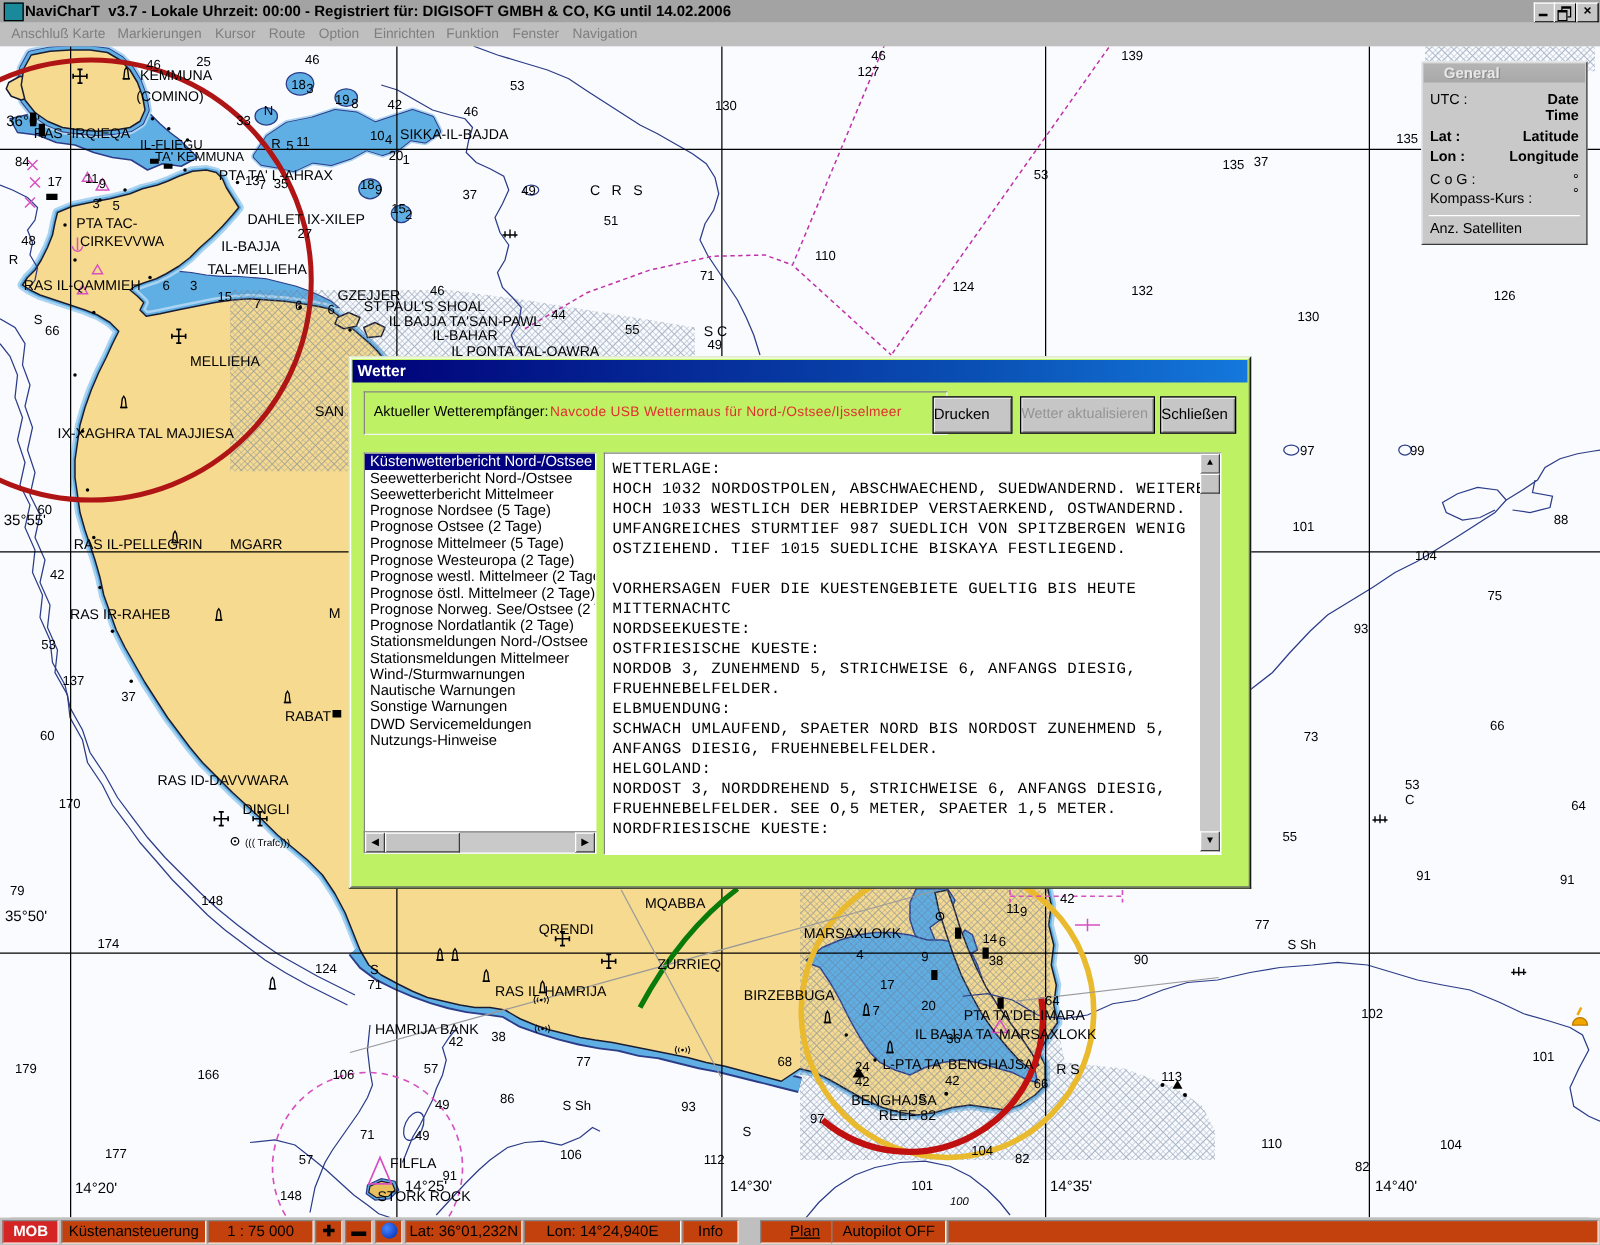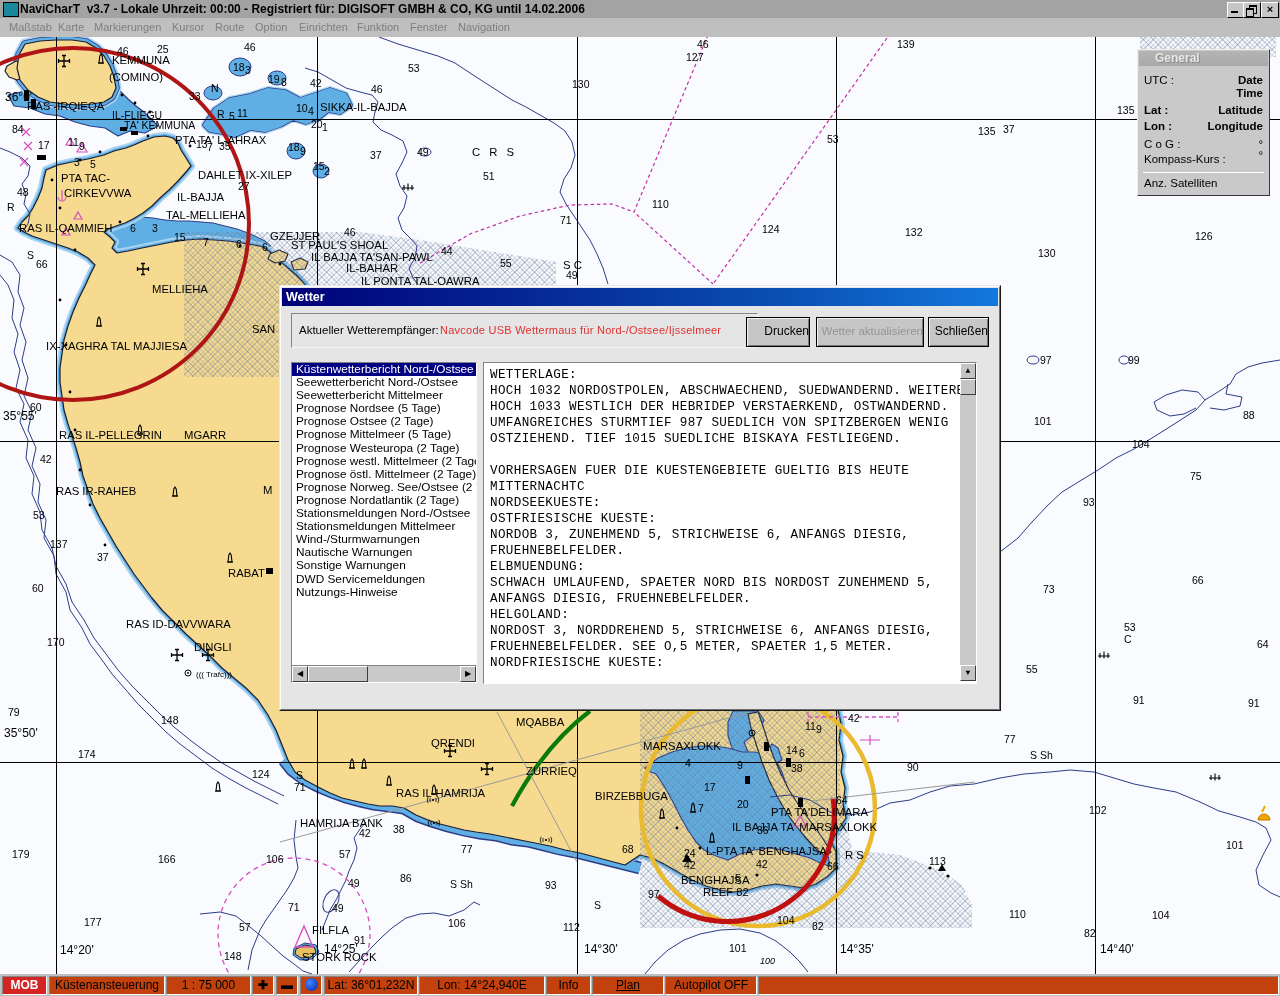--- a/index.html
+++ b/index.html
@@ -10,27 +10,27 @@
 .wbtn{position:absolute;top:2px;width:16px;height:14px;background:#c6c6c6;border-top:1px solid #fff;border-left:1px solid #fff;border-right:1px solid #000;border-bottom:1px solid #000;font-size:9px;text-align:center;line-height:12px;color:#000;font-weight:bold;}
 
 #menubar{position:absolute;left:0;top:18px;width:1280px;height:19px;background:#bfbfbf;font-size:11px;color:#7e7e7e;}
 #menubar span{position:absolute;top:3px;white-space:nowrap;}
 
 #map{position:absolute;left:0;top:37px;width:1280px;height:937px;background:#fbfcfe;}
 
 #statusbar{position:absolute;left:0;top:974px;width:1280px;height:22px;background:#bfbfbf;font-size:12px;color:#000;border-radius:10px;}
 .sp{position:absolute;top:2px;height:17px;border:1px solid;border-color:#868686 #fdfdfd #fdfdfd #868686;background:#c2410c;text-align:center;line-height:17px;white-space:nowrap;}
 
-#dlg{position:absolute;left:279px;top:285px;width:722px;height:426px;background:#e5e5e5;border:1px solid;border-color:#e6e6e6 #1a1a1a #1a1a1a #e6e6e6;box-sizing:border-box;}
+#dlg{position:absolute;left:279px;top:285px;width:722px;height:426px;background:#bef264;border:1px solid;border-color:#e6e6e6 #1a1a1a #1a1a1a #e6e6e6;box-sizing:border-box;}
 #dlginner{position:absolute;left:0px;top:0px;right:0px;bottom:0px;border:1px solid;border-color:#fff #6e6e6e #6e6e6e #fff;}
 #dlgtitle{position:absolute;left:2px;top:2px;right:2px;height:18px;background:linear-gradient(90deg,#000078 0%,#0a50b4 70%,#1478dc 100%);color:#fff;font-weight:bold;font-size:12.5px;padding:2px 0 0 4px;box-sizing:border-box;}
 .sunken{border:1px solid;border-color:#828282 #fff #fff #828282;}
 .sunken2{border:1px solid;border-color:#868686 #f4f4f4 #f4f4f4 #868686;}
 #recv{position:absolute;left:11px;top:27px;width:445px;height:33px;font-size:12.5px;white-space:nowrap;padding-left:20px;}
-.btn{position:absolute;top:31px;height:28px;background:#c6c6c6;border:1px solid #000;box-shadow:inset 1px 1px 0 #f2f2f2,inset -1px -1px 0 #7a7a7a;font-size:12px;text-align:right;line-height:26px;white-space:nowrap;overflow:hidden;}
+.btn{position:absolute;top:31px;height:28px;background:#c6c6c6;border:1px solid #000;box-shadow:inset 1px 1px 0 #f2f2f2,inset -1px -1px 0 #7a7a7a;font-size:12px;text-align:left;line-height:26px;white-space:nowrap;overflow:hidden;}
 #listbox{position:absolute;left:11px;top:76px;width:184px;height:319px;background:#fff;font-size:12.3px;overflow:hidden;}
 #listbox div{white-space:nowrap;padding-left:4px;height:13.1px;line-height:13.5px;color:#000;font-size:11.8px;}
 #listbox div.sel{background:#000080;color:#fff;}
 #hscroll{position:absolute;left:11px;top:379px;width:184px;height:16px;background:#c9c9c9;}
 #textarea{position:absolute;left:203px;top:76px;width:492px;height:320px;background:#fff;font-family:"Liberation Mono",monospace;font-size:12.6px;line-height:16px;overflow:hidden;}
 #textarea pre{margin:4px 0 0 6px;font-family:inherit;letter-spacing:0.35px;}
 #vscroll{position:absolute;right:0px;top:0px;width:16px;height:318px;background:#c9c9c9;}
 .sbtn{position:absolute;width:16px;height:16px;background:#c4c4c4;border:1px solid;border-color:#fff #3c3c3c #3c3c3c #fff;box-sizing:border-box;font-size:8px;text-align:center;line-height:13px;color:#000;}
 #dstatus{position:absolute;left:4px;bottom:4px;right:4px;height:18px;}
 #dstatus .s1{position:absolute;left:9px;top:0;width:90px;height:16px;}
@@ -485,42 +485,42 @@
   <div class="wbtn" style="left:1227px;">
         <span style="position:absolute;left:3px;top:8px;width:7px;height:2px;background:#000;"></span>
       </div>
   <div class="wbtn" style="left:1243px;">
         <span style="position:absolute;left:5px;top:2px;width:6px;height:6px;border:1px solid #000;border-top-width:2px;"></span>
         <span style="position:absolute;left:2px;top:5px;width:6px;height:6px;border:1px solid #000;border-top-width:2px;background:#c6c6c6;"></span>
       </div>
   <div class="wbtn" style="left:1261px;font-size:11px;line-height:13px;">×</div>
 </div>
 <div id="menubar">
-  <span style="left:9px">Maßstab</span>
+  <span style="left:9px">Anschluß</span>
   <span style="left:58px">Karte</span>
   <span style="left:94px">Markierungen</span>
   <span style="left:172px">Kursor</span>
   <span style="left:215px">Route</span>
   <span style="left:255px">Option</span>
   <span style="left:299px">Einrichten</span>
   <span style="left:357px">Funktion</span>
   <span style="left:410px">Fenster</span>
   <span style="left:458px">Navigation</span>
 </div>
 <div id="statusbar">
   <div class="sp" style="left:2px;width:43px;background:#d42424;color:#fff;font-weight:bold;">MOB</div>
   <div class="sp" style="left:49px;width:114px;">Küstenansteuerung</div>
   <div class="sp" style="left:166px;width:83px;">1 : 75 000</div>
   <div class="sp" style="left:252px;width:20px;font-weight:bold;">✚</div>
   <div class="sp" style="left:276px;width:20px;font-weight:bold;">▬</div>
   <div class="sp" style="left:300px;width:20px;"><span style="display:inline-block;width:13px;height:13px;border-radius:7px;background:radial-gradient(circle at 35% 35%,#4488ff,#0022aa);vertical-align:middle;margin-top:-3px;"></span></div>
   <div class="sp" style="left:324px;width:92px;">Lat: 36°01,232N</div>
   <div class="sp" style="left:419px;width:124px;">Lon: 14°24,940E</div>
   <div class="sp" style="left:546px;width:43px;">Info</div>
-  <div class="sp" style="left:592px;width:70px;text-decoration:underline;">Plan</div>
+  <div class="sp" style="left:608px;width:70px;text-decoration:underline;">Plan</div>
   <div class="sp" style="left:665px;width:90px;">Autopilot OFF</div>
   <div class="sp" style="left:758px;width:519px;"></div>
 </div>
 <div id="dlg">
  <div id="dlginner"></div>
  <div id="dlgtitle">Wetter</div>
  <div id="recv" class="sunken2">
         <span style="position:absolute;left:7px;top:10px;color:#000;font-size:11.5px;">Aktueller Wetterempfänger:</span>
         <span style="position:absolute;left:148px;top:10px;color:#e03030;font-size:11px;letter-spacing:0.25px;">Navcode USB Wettermaus für Nord-/Ostsee/Ijsselmeer</span>
       </div>

